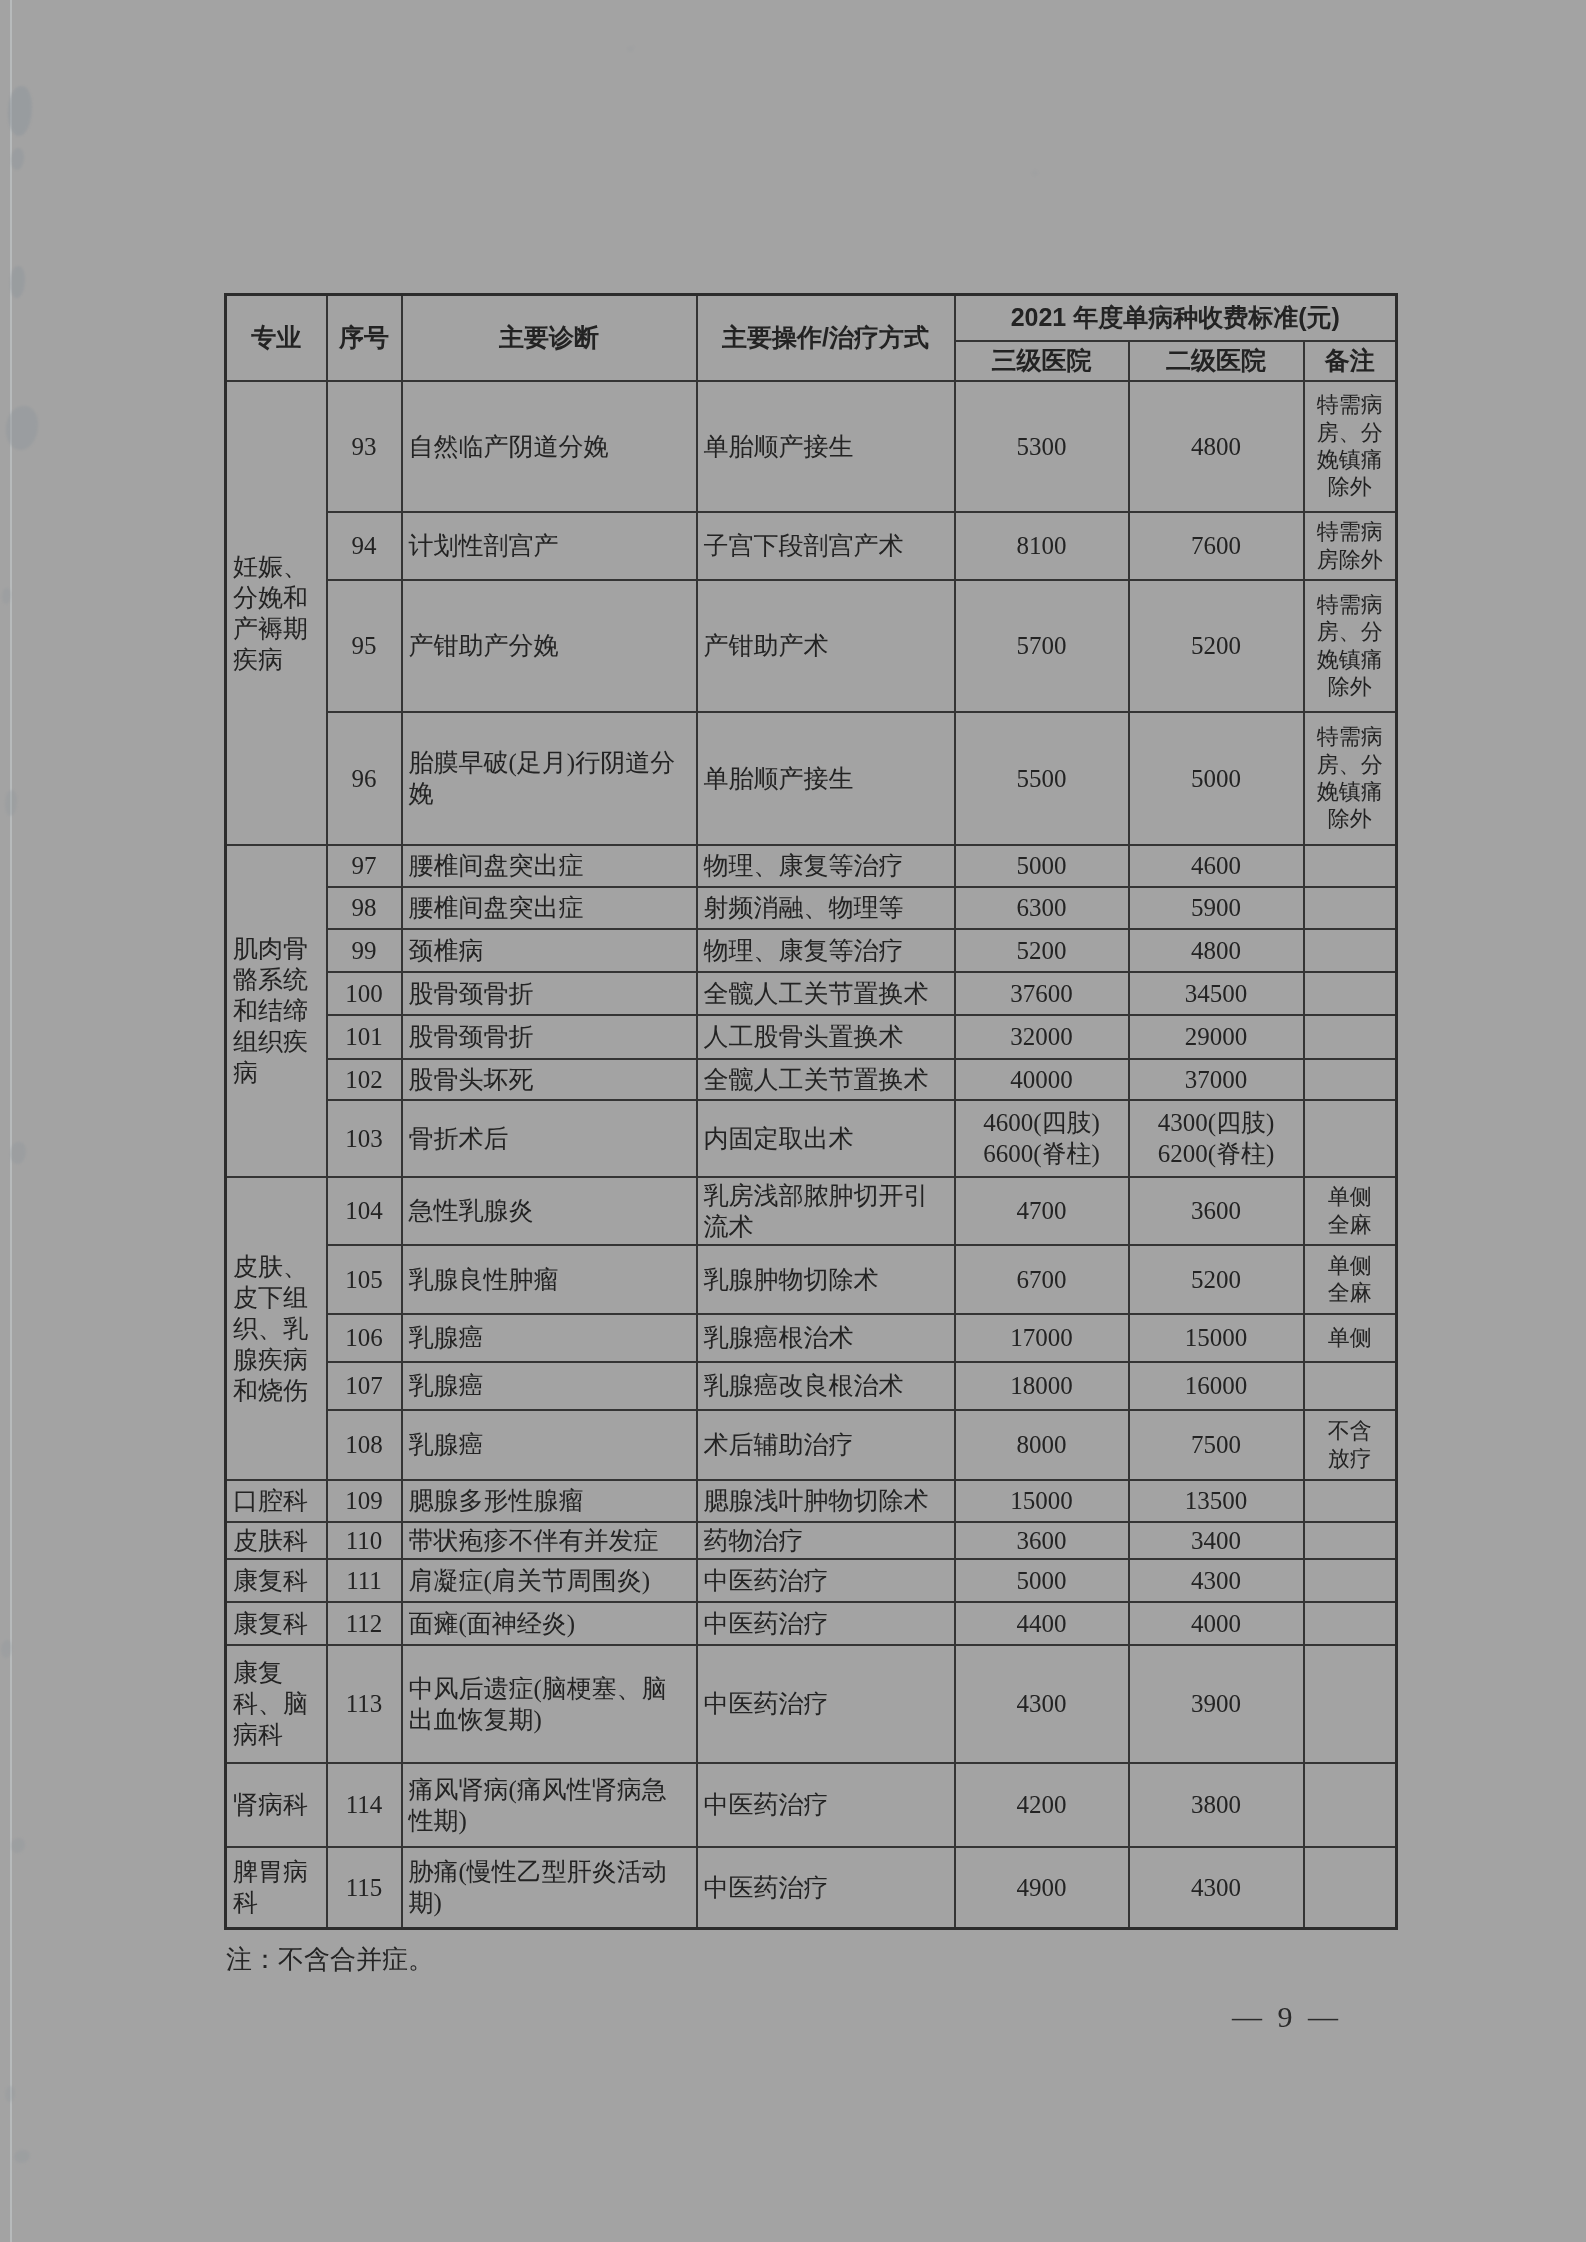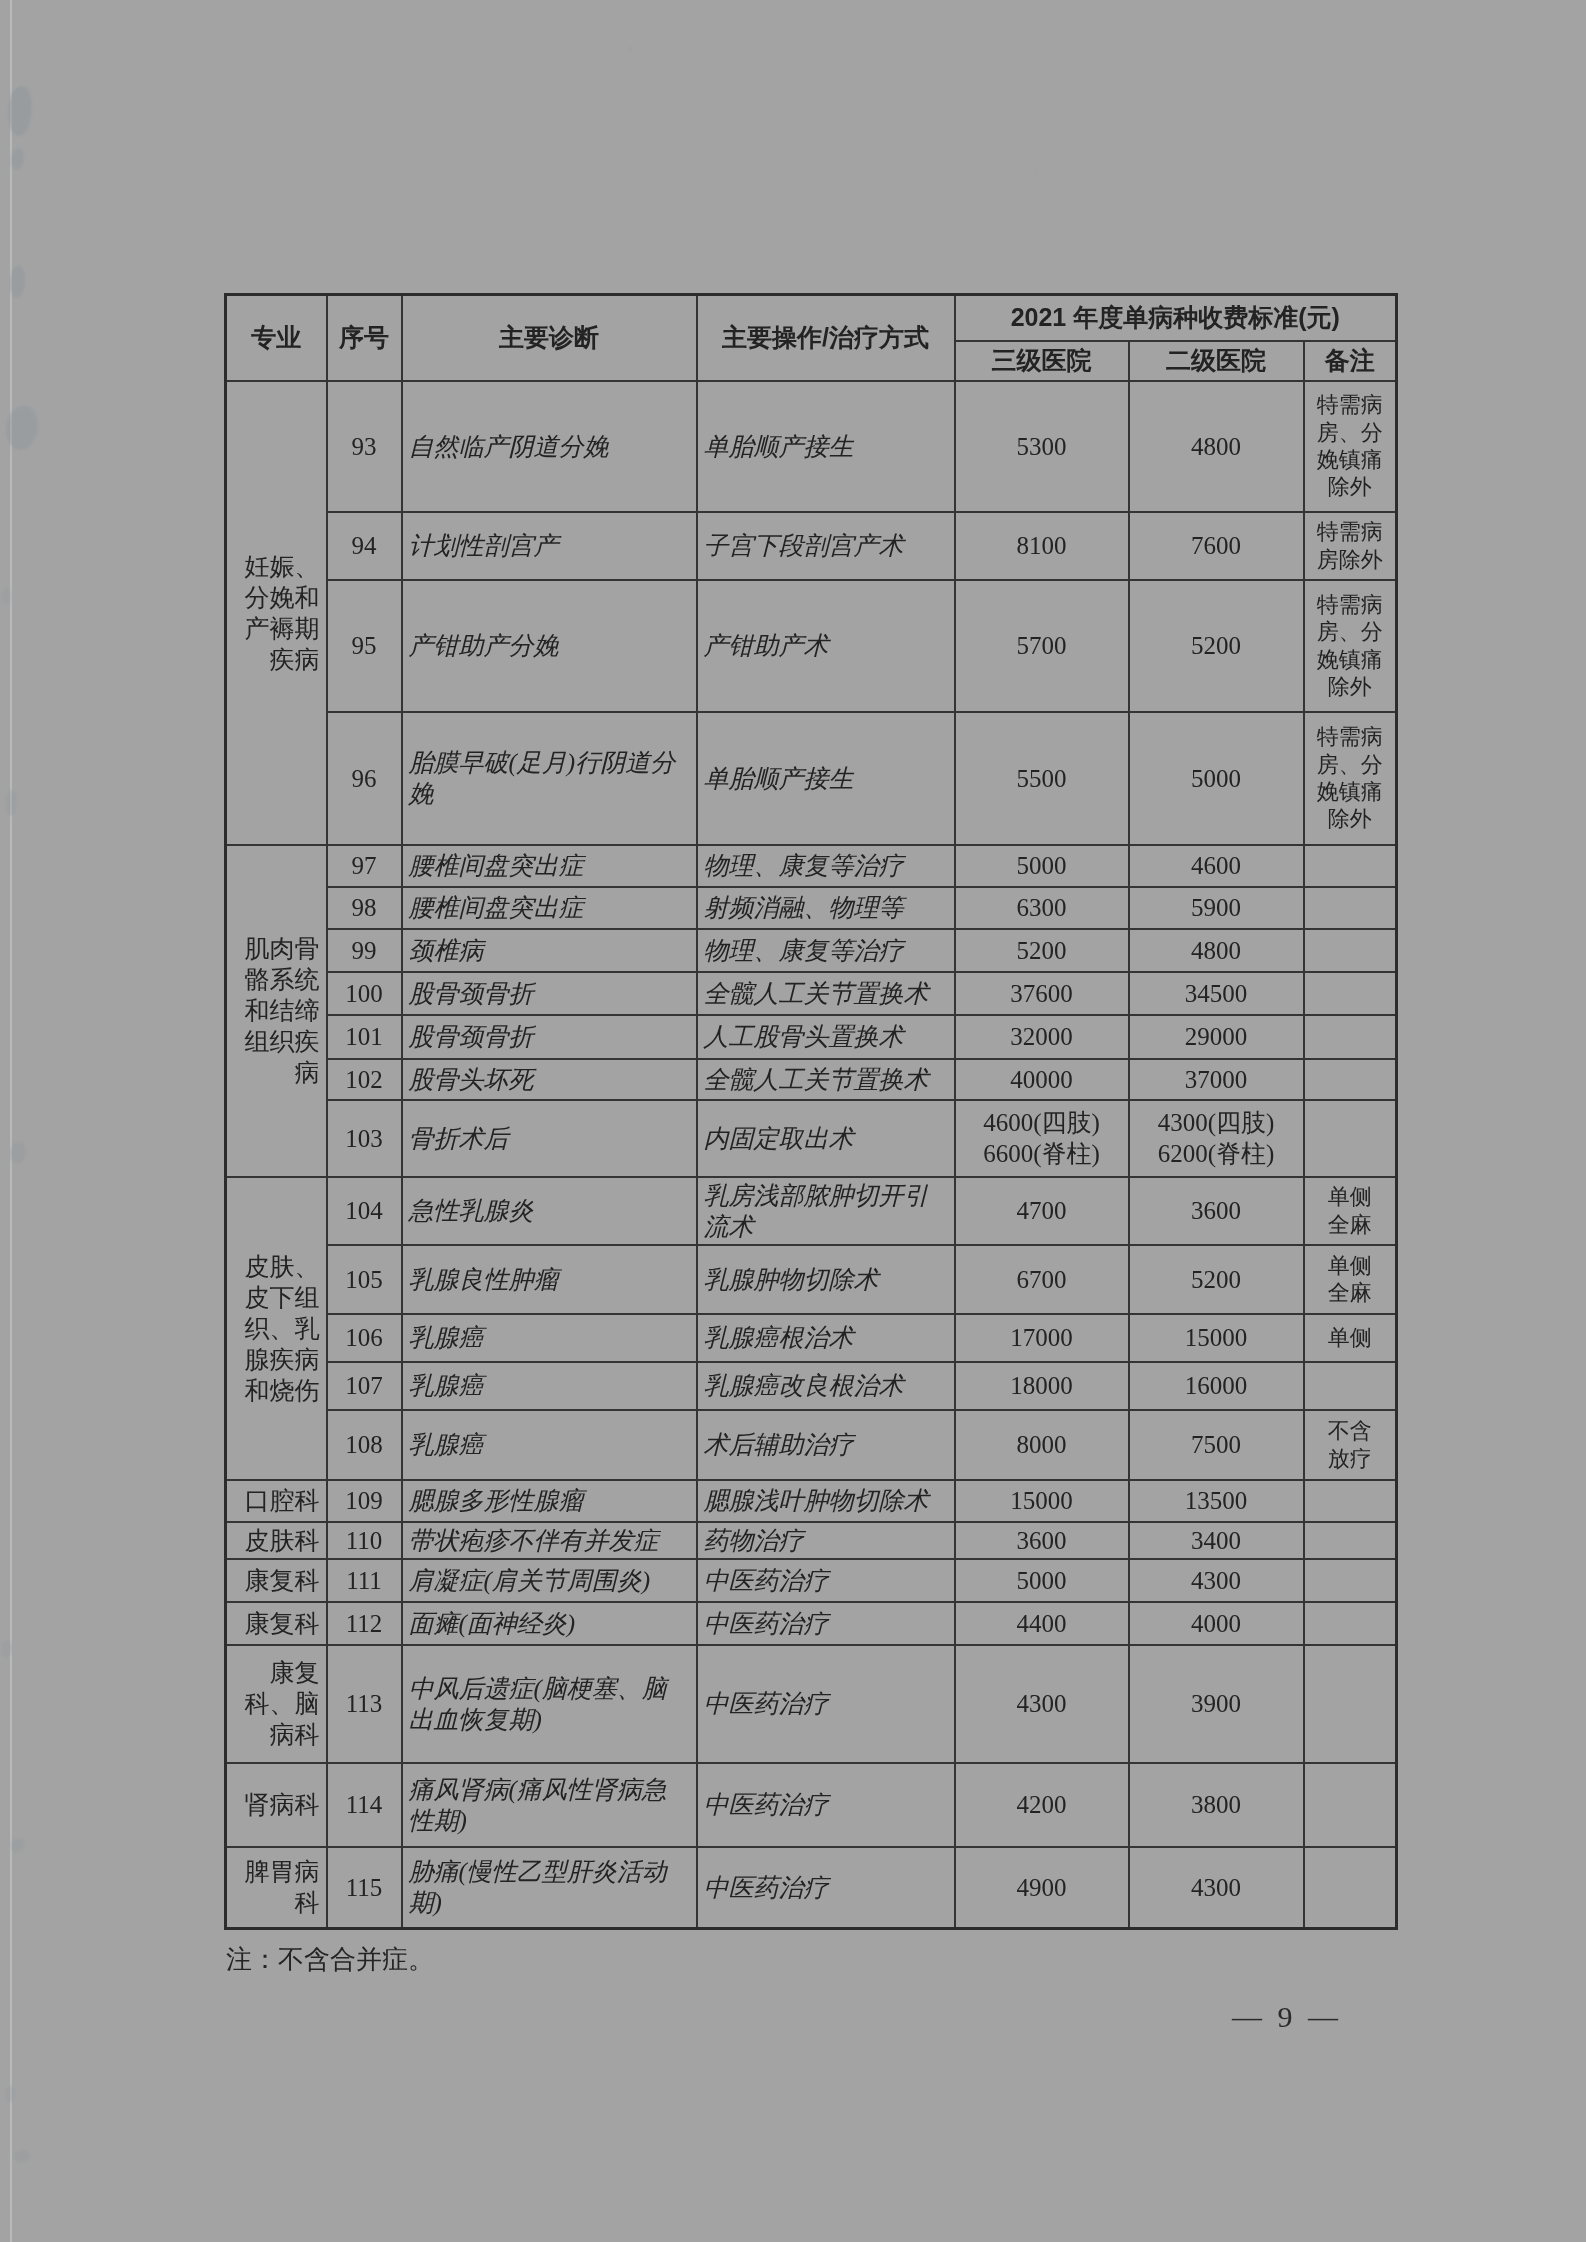--- a/index.html
+++ b/index.html
@@ -49,23 +49,23 @@
     overflow: hidden;
   }
   table.fee { border: 3px solid #2c2c2c; }
   .th {
     font-family: "Liberation Sans", "DejaVu Sans", sans-serif;
     font-weight: 700;
     text-align: center;
     font-size: 26px;
     padding: 2px 2px !important;
   }
-  .l { text-align: left; font-style: italic; }
+  .l { text-align: left; }
   .num { text-align: center; white-space: pre-line; }
-  .specialty { text-align: right; white-space: pre-line; line-height: 1.32; }
+  .specialty { text-align: left; white-space: pre-line; line-height: 1.32; }
   .remark {
     font-size: 22px !important; line-height: 1.26;
     text-align: center; white-space: pre-line;
     padding: 0 1px !important;
   }
   .note {
     position: absolute; left: 226px; top: 1942px;
     font-size: 26px; color: #242424;
   }
   .page-number {

